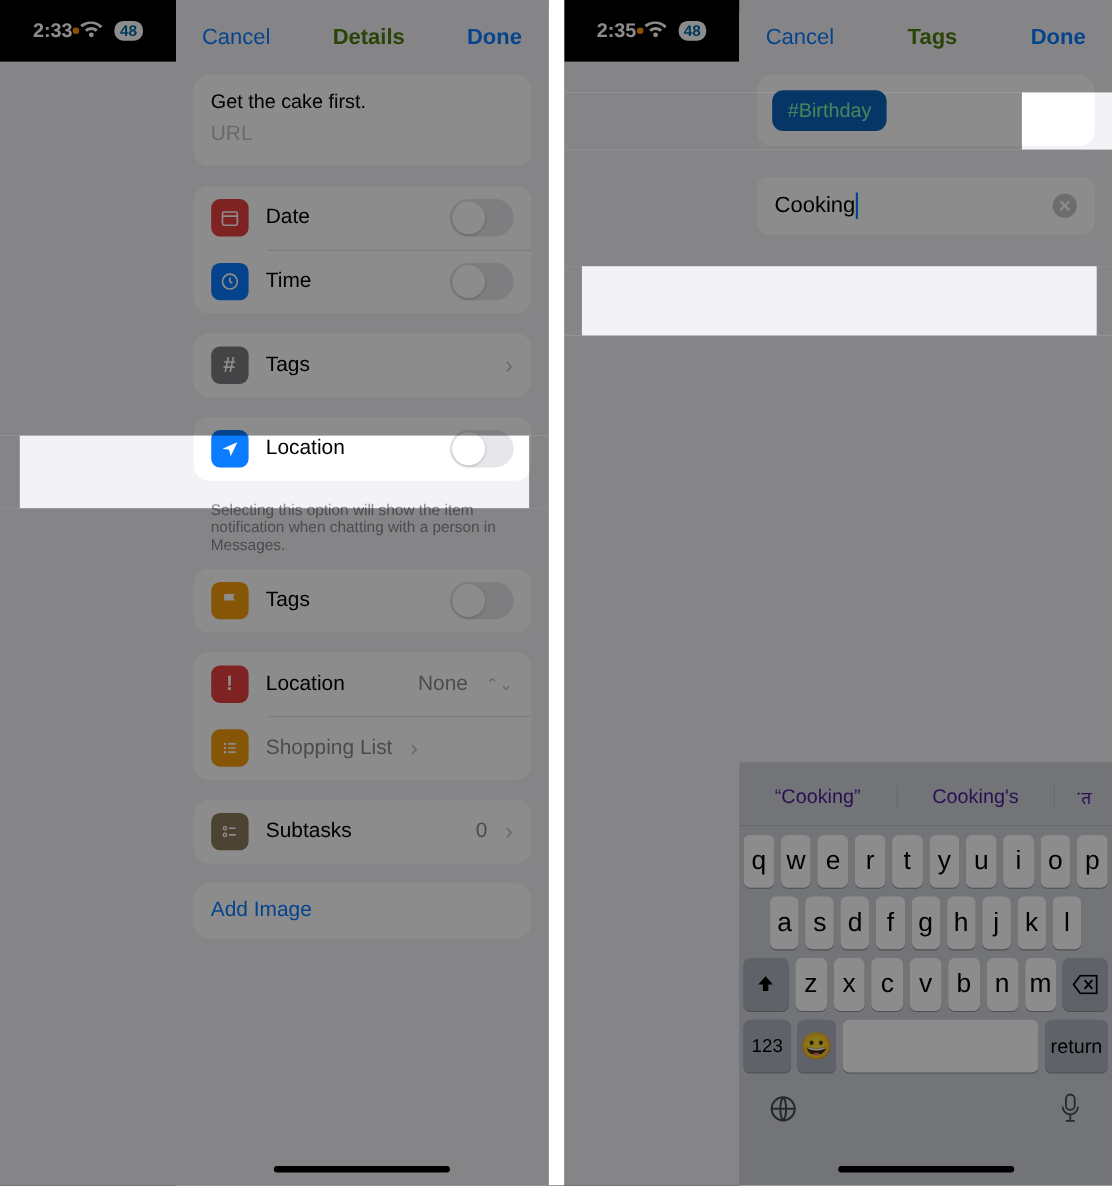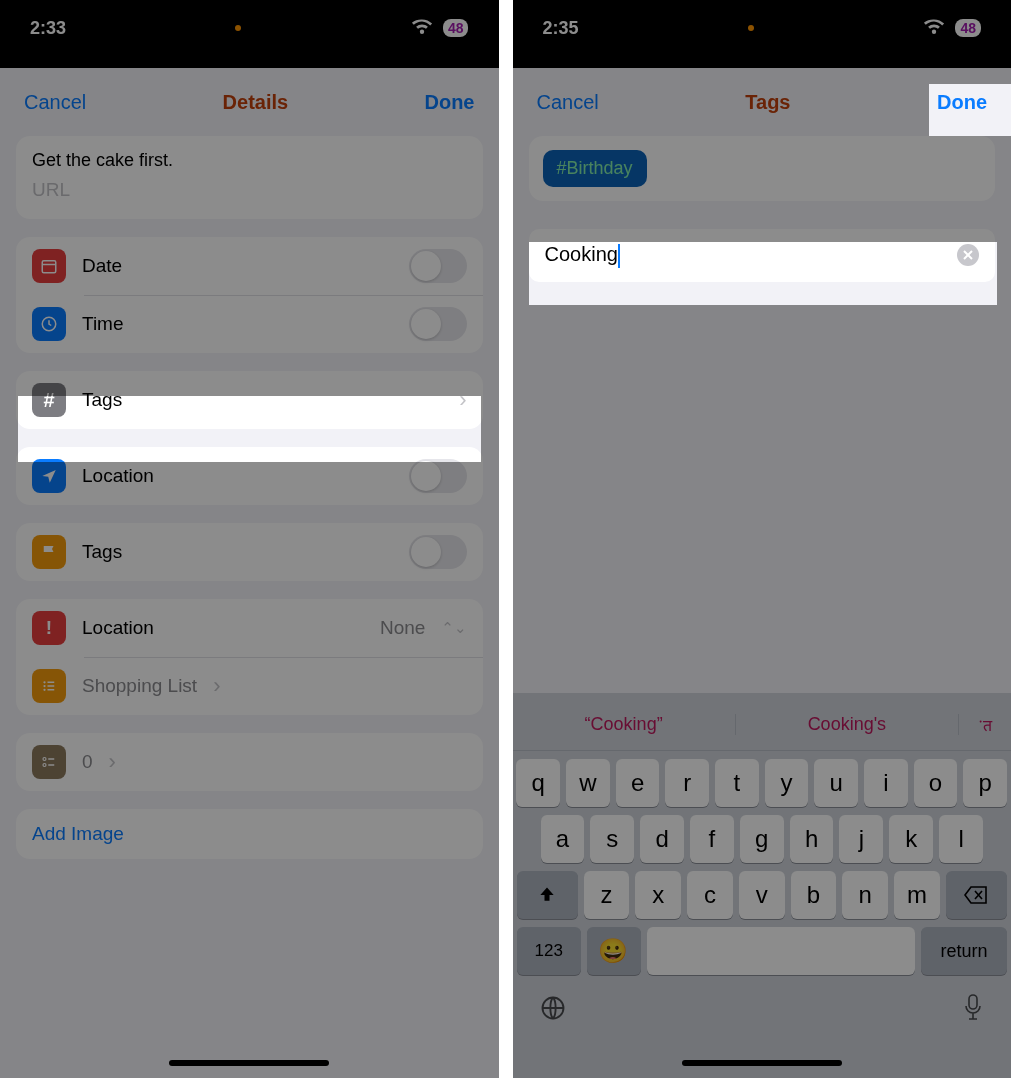--- a/index.html
+++ b/index.html
@@ -9,21 +9,21 @@
     display: flex;
     width: 1011px;
     height: 1078px;
     overflow: hidden;
   }
   .phone {
     flex: 1;
     position: relative;
     background: #f2f2f7;
     display: flex;
-    flex-direction: column;
+    flex-direction: row;
     overflow: hidden;
   }
   .divider-gap {
     width: 14px;
     background: #fff;
   }
 
   
   .statusbar {
     height: 56px;
@@ -33,21 +33,21 @@
     align-items: center;
     justify-content: space-between;
     padding: 0 30px;
     font-size: 18px;
     font-weight: 600;
   }
   .sb-right { display: flex; align-items: center; gap: 10px; }
   .dot { width: 6px; height: 6px; border-radius: 50%; background: #ff9500; }
   .battery {
     display: inline-flex; align-items: center; gap: 2px;
-    background: #fff; color: #a21caf; border-radius: 8px;
+    background: #fff; color: #0369a1; border-radius: 8px;
     padding: 1px 5px; font-size: 14px; font-weight: 700;
   }
 
   
   .sheet-top-gap {
     height: 12px;
     background: #000;
   }
   .sheet-round {
     background: #f2f2f7;
@@ -55,21 +55,21 @@
   }
   .nav {
     height: 68px;
     display: flex;
     align-items: center;
     justify-content: space-between;
     padding: 0 24px;
     font-size: 20px;
     text-align: right;
   }
-  .nav-title { font-weight: 600; font-size: 20px; color: #c2410c; }
+  .nav-title { font-weight: 600; font-size: 20px; color: #4d7c0f; }
   .nav-btn { color: #0a7cff; font-size: 20px; }
   .nav-done { font-weight: 600; }
 
   
   .content {
     flex: 1;
     padding: 0 16px;
     overflow: hidden;
   }
   .group {
@@ -163,21 +163,21 @@
   
   .keyboard {
     background: #cfd3da;
     padding-top: 6px;
   }
   .predict {
     display: flex; border-bottom: 1px solid #b9bec6;
     height: 52px; align-items: center;
   }
   .pred-item {
-    flex: 1; text-align: center; font-size: 18px; color: #be185d;
+    flex: 1; text-align: center; font-size: 18px; color: #4c1d95;
     border-right: 1px solid #b9bec6;
   }
   .pred-item:last-child { border-right: none; flex: 0 0 52px; font-size: 16px; }
   .krow { display: flex; gap: 6px; padding: 8px 4px 0; justify-content: center; }
   .key {
     flex: 1;
     height: 48px;
     background: #fff;
     border-radius: 6px;
     box-shadow: 0 1px 0 #8b8f98;
@@ -271,20 +271,21 @@
           <div class="row-icon" style="background:#0a7cff">
             <svg width="18" height="18" viewBox="0 0 24 24">
                 <path d="M3 12 L21 4 L13 21 L11 13 Z" fill="#fff"></path>
               </svg>
           </div>
           <span class="row-text">Location</span>
           <div class="toggle"></div>
         </div>
       </div>
 
+      <div class="footer-note">Selecting this option will show the item notification when chatting with a person in Messages.</div>
 
       <div class="group">
         <div class="row">
           <div class="row-icon" style="background:#f59c0b">
             <svg width="18" height="18" viewBox="0 0 24 24">
                 <path d="M5 3v18M5 4h13l-2 4 2 4H5" fill="#fff"></path>
               </svg>
           </div>
           <span class="row-text">Tags</span>
           <div class="toggle"></div>
@@ -319,20 +320,21 @@
       <div class="group">
         <div class="row">
           <div class="row-icon" style="background:#8c7a5e">
             <svg width="18" height="18" viewBox="0 0 24 24">
                 <circle cx="6" cy="8" r="2" fill="none" stroke="#fff" stroke-width="1.6"></circle>
                 <circle cx="6" cy="16" r="2" fill="none" stroke="#fff" stroke-width="1.6"></circle>
                 <line x1="11" y1="8" x2="19" y2="8" stroke="#fff" stroke-width="2"></line>
                 <line x1="11" y1="16" x2="19" y2="16" stroke="#fff" stroke-width="2"></line>
               </svg>
           </div>
+          <span class="row-text">Subtasks</span>
           <span class="value-text">0</span>
           <span class="chevron">›</span>
         </div>
       </div>
 
       <div class="group">
         <div class="add-image">Add Image</div>
       </div>
     </div>
     <div class="home-ind"></div>

